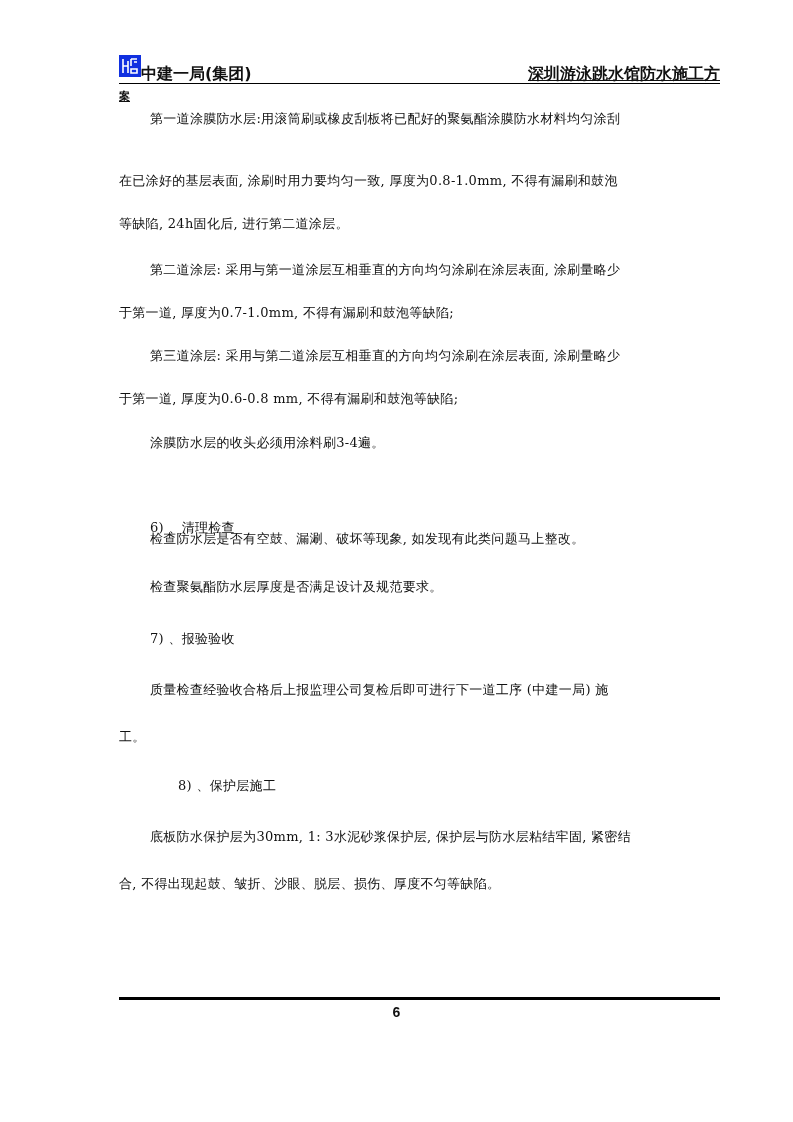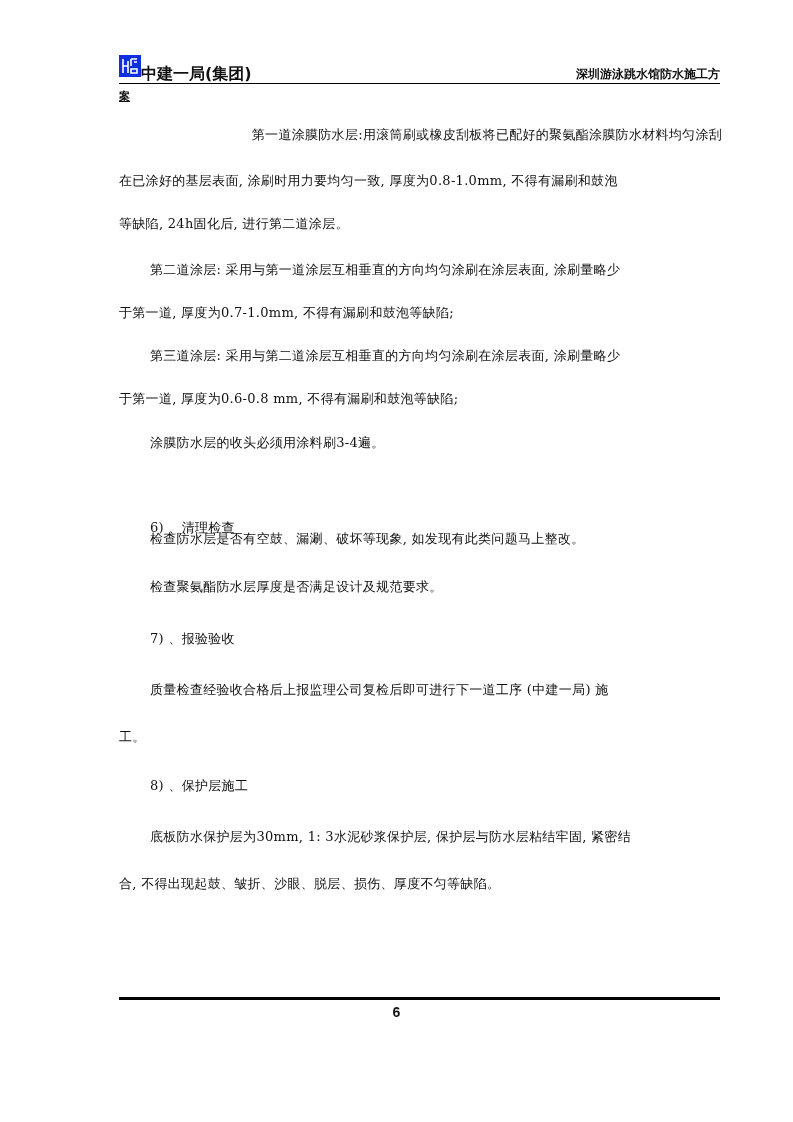--- a/index.html
+++ b/index.html
@@ -6,21 +6,21 @@
   body { width:793px; height:1122px; position:relative; overflow:hidden;
          font-family:"DejaVu Serif","Liberation Serif",serif; color:#111; }
   .header { position:absolute; left:119px; top:55px; width:601px; height:28px;
             border-bottom:1.5px solid #000; }
   .logo { position:absolute; left:0; top:0; width:22px; height:22px; background:#1030e0;
           display:flex; align-items:center; justify-content:center; }
   .logo svg { display:block; }
   .company { position:absolute; left:22px; top:12px; font-family:"DejaVu Sans","Liberation Sans",sans-serif;
              font-size:16px; font-weight:bold; line-height:14px; }
   .doc-title { position:absolute; right:0; top:12px; font-family:"DejaVu Sans","Liberation Sans",sans-serif;
-               font-size:12px; font-weight:bold; line-height:14px; }
+               font-size:16px; font-weight:bold; line-height:14px;text-decoration:underline; }
   .title-wrap { position:absolute; left:119px; top:90px; font-family:"DejaVu Sans","Liberation Sans",sans-serif;
                 font-size:11px; font-weight:bold; text-decoration:underline; line-height:14px; }
   .para { position:absolute; left:119px; width:602px; font-size:13px; line-height:13px;
           white-space:nowrap; letter-spacing:0.3px; }
   .indent { left:150px; width:572px; }
   .footer-rule { position:absolute; left:119px; top:997px; width:601px; height:3px; background:#000; }
   .page-num { position:absolute; left:0; width:793px; top:1004px; text-align:center;
               font-family:"Liberation Sans","DejaVu Sans",sans-serif; font-weight:bold; font-size:14px; }
 </style>
 </head>
@@ -33,33 +33,33 @@
         <path d="M3 3 V17 M3 10 H8 M8 5 V17 M11 3 H17 M11 3 V10 M11 13 H17 V17 H11 Z M14 6 H17"></path>
       </g>
     </svg>
   </div>
   <div class="company">中建一局(集团)</div>
   <div class="doc-title">深圳游泳跳水馆防水施工方</div>
 </div>
 <div class="title-wrap">案</div>
 
 <div id="body-lines">
-    <div class="para indent" style="top: 128px; text-align: right;">第一道涂膜防水层:用滚筒刷或橡皮刮板将已配好的聚氨酯涂膜防水材料均匀涂刮</div>
+    <div class="para indent" style="top: 112px;">第一道涂膜防水层:用滚筒刷或橡皮刮板将已配好的聚氨酯涂膜防水材料均匀涂刮</div>
     <div class="para" style="top: 174px;">在已涂好的基层表面, 涂刷时用力要均匀一致, 厚度为0.8-1.0mm, 不得有漏刷和鼓泡</div>
     <div class="para" style="top: 217px;">等缺陷, 24h固化后, 进行第二道涂层。</div>
     <div class="para indent" style="top: 263px;">第二道涂层: 采用与第一道涂层互相垂直的方向均匀涂刷在涂层表面, 涂刷量略少</div>
     <div class="para" style="top: 306px;">于第一道, 厚度为0.7-1.0mm, 不得有漏刷和鼓泡等缺陷;</div>
     <div class="para indent" style="top: 349px;">第三道涂层: 采用与第二道涂层互相垂直的方向均匀涂刷在涂层表面, 涂刷量略少</div>
     <div class="para" style="top: 392px;">于第一道, 厚度为0.6-0.8 mm, 不得有漏刷和鼓泡等缺陷;</div>
     <div class="para indent" style="top: 436px;">涂膜防水层的收头必须用涂料刷3-4遍。</div>
     <div class="para indent" style="top: 480px; margin-top: 41px;">6) 、清理检查</div>
     <div class="para indent" style="top: 532px;">检查防水层是否有空鼓、漏涮、破坏等现象, 如发现有此类问题马上整改。</div>
     <div class="para indent" style="top: 580px;">检查聚氨酯防水层厚度是否满足设计及规范要求。</div>
     <div class="para indent" style="top: 632px;">7) 、报验验收</div>
     <div class="para indent" style="top: 683px;">质量检查经验收合格后上报监理公司复检后即可进行下一道工序 (中建一局) 施</div>
     <div class="para" style="top: 730px;">工。</div>
-    <div class="para indent" style="top: 779px;">8) 、保护层施工</div>
+    <div class="para indent" style="top: 779px; margin-left: 28px;">8) 、保护层施工</div>
     <div class="para indent" style="top: 830px;">底板防水保护层为30mm, 1: 3水泥砂浆保护层, 保护层与防水层粘结牢固, 紧密结</div>
     <div class="para" style="top: 877px;">合, 不得出现起鼓、皱折、沙眼、脱层、损伤、厚度不匀等缺陷。</div>
   </div>
 
 <div class="footer-rule"></div>
 <div class="page-num">6</div>
 
 </body></html>

